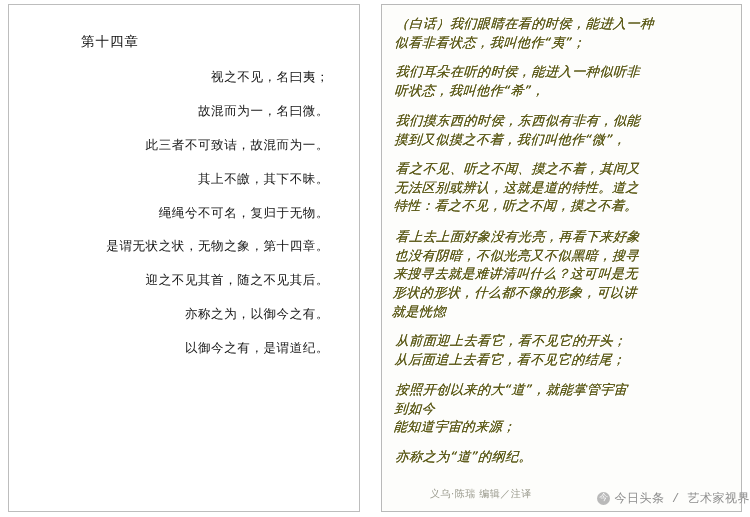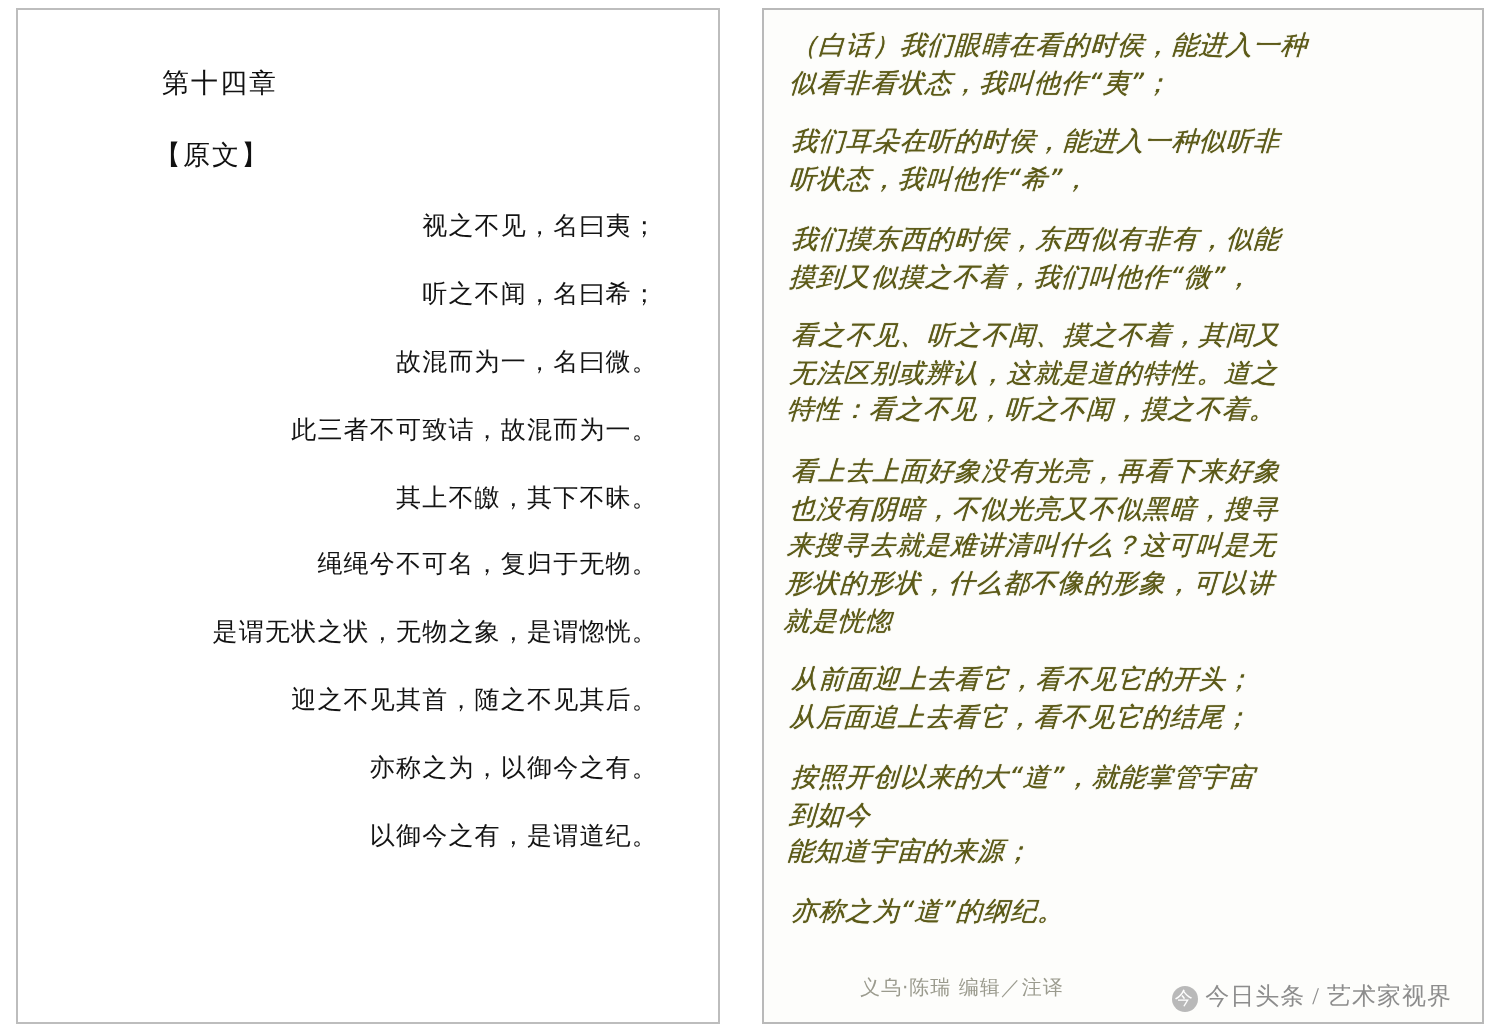--- a/index.html
+++ b/index.html
@@ -80,25 +80,25 @@
     transform: skewX(-3deg);
     transform-origin: left top;
     text-shadow: 0 0 0.4px #5c5a18;
   }
   .hand-block.tight { margin-bottom: 9px; }
   .hand-line { display: block; }
 
   
   .watermark {
     position: absolute;
-    right: 24px;
+    right: 0;
     bottom: 10px;
     font-size: 12px;
     color: #8d8d8d;
-    font-family: Liberation Serif, serif;
+    font-family: Liberation Mono, monospace;
     letter-spacing: 0.5px;
     white-space: nowrap;
   }
   .wm-mark {
     display: inline-block;
     width: 13px;
     height: 13px;
     border-radius: 50%;
     background: #b9b9b9;
     color: #ffffff;
@@ -119,29 +119,27 @@
     white-space: nowrap;
   }
 </style>
 </head>
 <body>
 
 <div id="page">
 
   <div class="left-panel">
     <div class="chapter-title">第十四章</div>
-    <div class="section-label">【原文】</div>
     <ul class="verse-list">
       <li>视之不见，名曰夷；</li>
-      <li>听之不闻，名曰希；</li>
       <li>故混而为一，名曰微。</li>
       <li>此三者不可致诘，故混而为一。</li>
       <li>其上不皦，其下不昧。</li>
       <li>绳绳兮不可名，复归于无物。</li>
-      <li>是谓无状之状，无物之象，是谓惚恍。</li>
+      <li>是谓无状之状，无物之象，第十四章。</li>
       <li>迎之不见其首，随之不见其后。</li>
       <li>亦称之为，以御今之有。</li>
       <li>以御今之有，是谓道纪。</li>
     </ul>
   </div>
 
   <div class="right-panel">
 
     <div class="hand-block">
       <span class="hand-line">（白话）我们眼睛在看的时侯，能进入一种</span>

